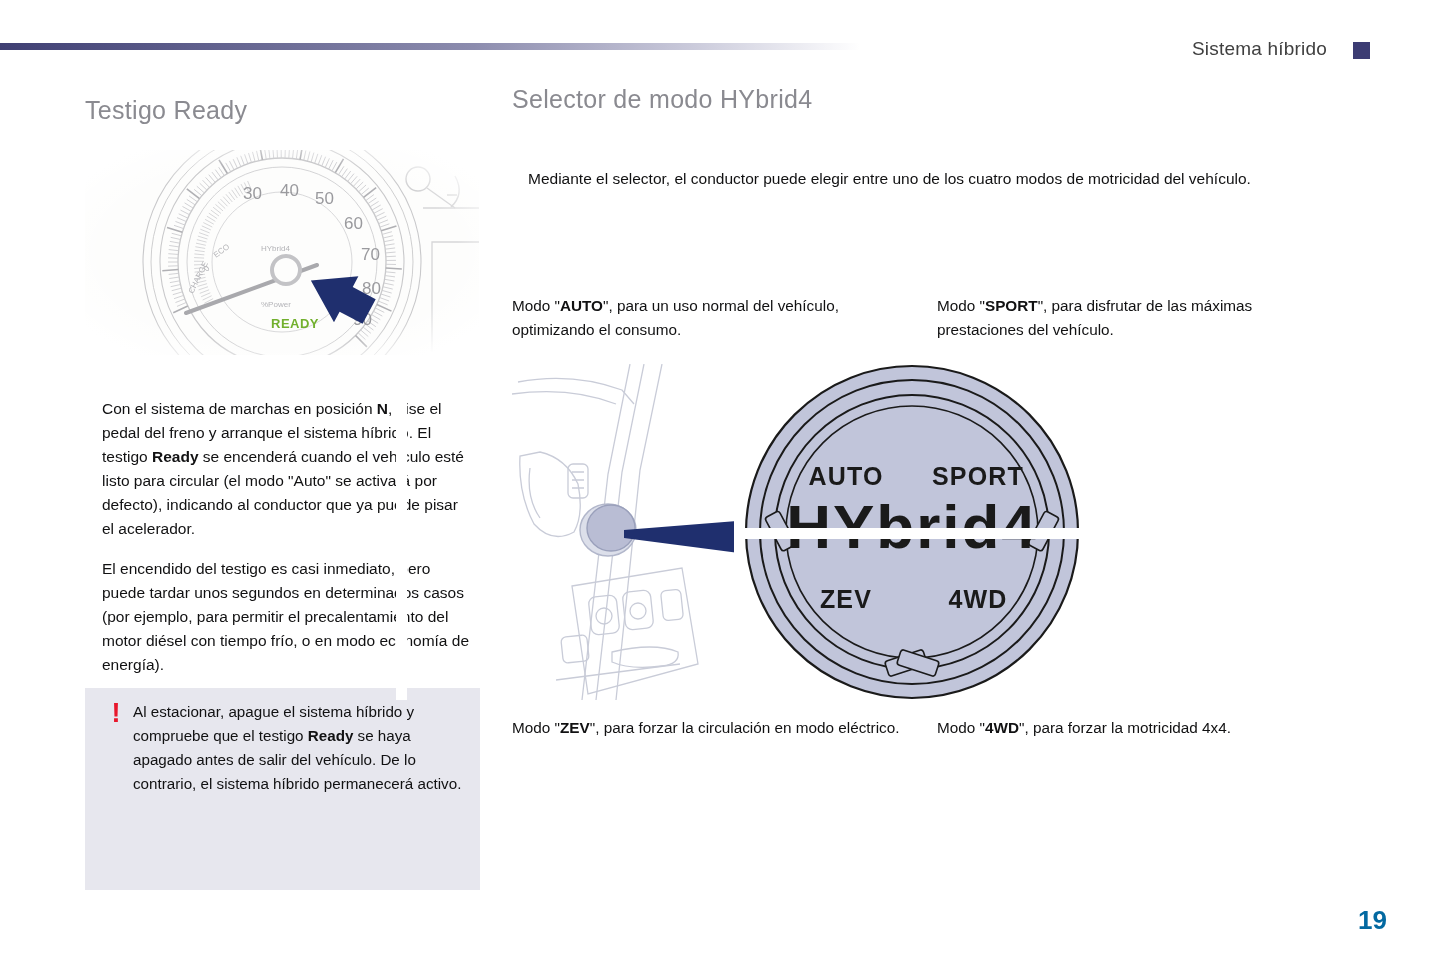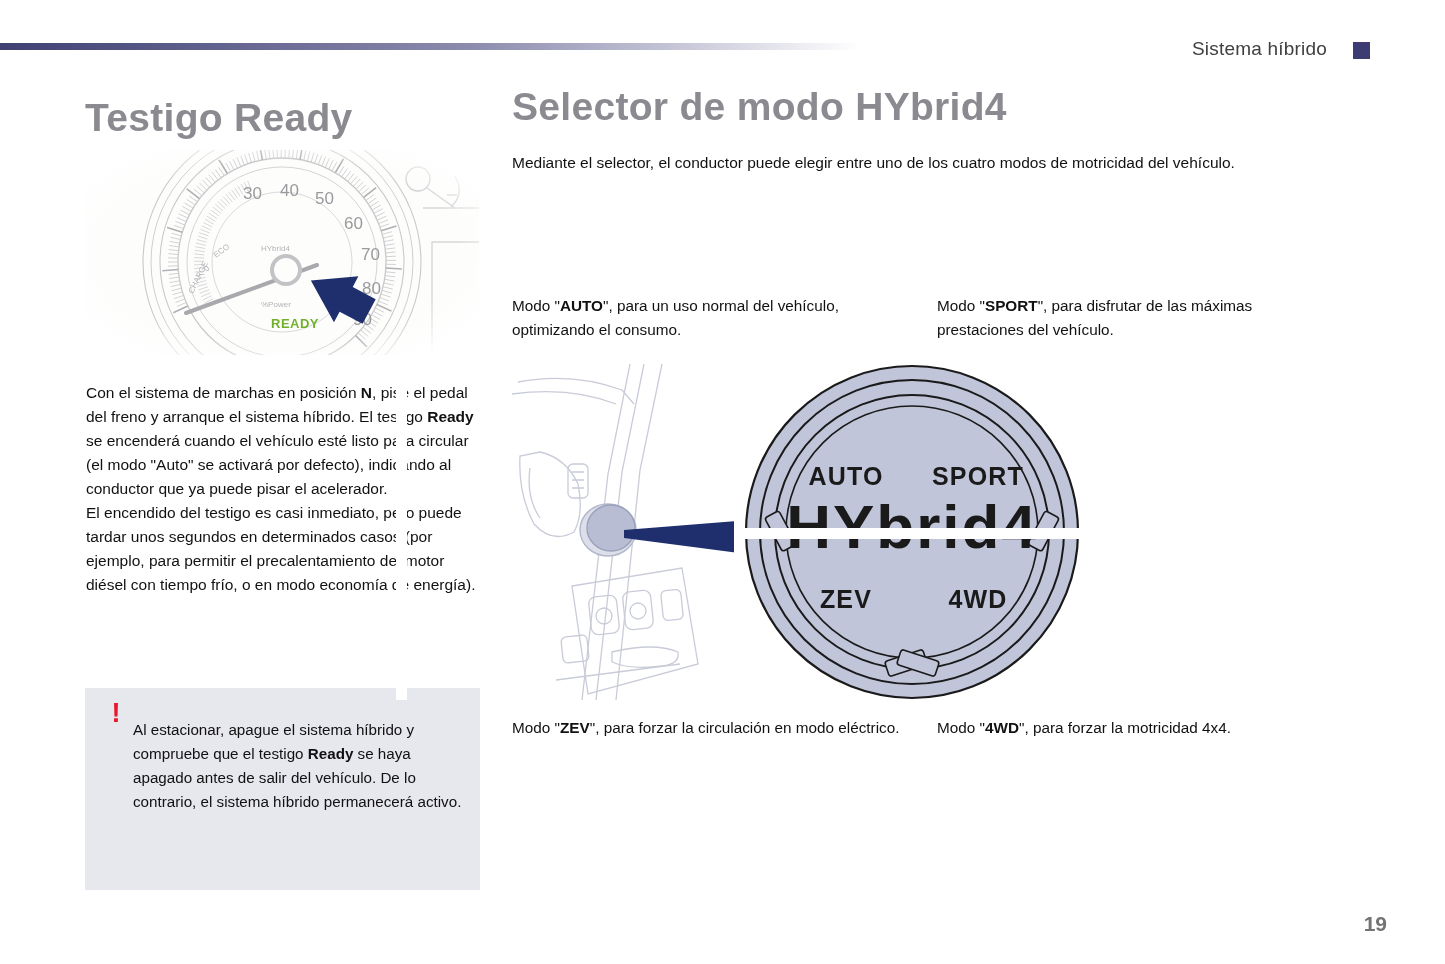--- a/index.html
+++ b/index.html
@@ -51,28 +51,28 @@
   }
   .col-mid {
     position: absolute;
     left: 512px;
     top: 85px;
     width: 830px;
   }
 
   h1.section-title {
     margin: 0 0 12px 0;
-    font-size: 39px;
-    font-weight: bold;
+    font-size: 25px;
+    font-weight: normal;
     color: #8a8a90;
     letter-spacing: 0.3px;
   }
 
   p.body {
-    margin: 0;
+    margin: 16px;
     font-size: 15.5px;
     line-height: 24px;
     color: #111112;
   }
   p.body b { font-weight: bold; }
 
   
   .gauge-figure {
     position: absolute;
     left: 85px;
@@ -112,21 +112,20 @@
     width: 34px;
     flex: 0 0 34px;
     text-align: center;
     padding-top: 1px;
   }
   .warn-text {
     flex: 1 1 auto;
     font-size: 15.2px;
     line-height: 24px;
     color: #111112;
-    margin-top: 18px;
   }
   .warn-text.second { margin-top: 22px; margin-left: 34px; }
 
   
   .intro { position: absolute; left: 512px; top: 151px; width: 828px; }
 
   
   .mode-cap {
     position: absolute;
     font-size: 15.3px;
@@ -169,23 +168,23 @@
     left: 734px; top: 528px;
     width: 356px; height: 11px;
     background: #ffffff;
   }
 
   
   .page-num {
     position: absolute;
     right: 58px;
     bottom: 28px;
-    font-size: 21px;
+    font-size: 26px;
     font-weight: bold;
-    color: #737373;
+    color: #0369a1;
   }
 </style>
 </head>
 <body>
 
 <div class="header-rule"></div>
 <div class="header-title">Sistema híbrido</div>
 <div class="header-marker"></div>
 
 <div class="col-left">

